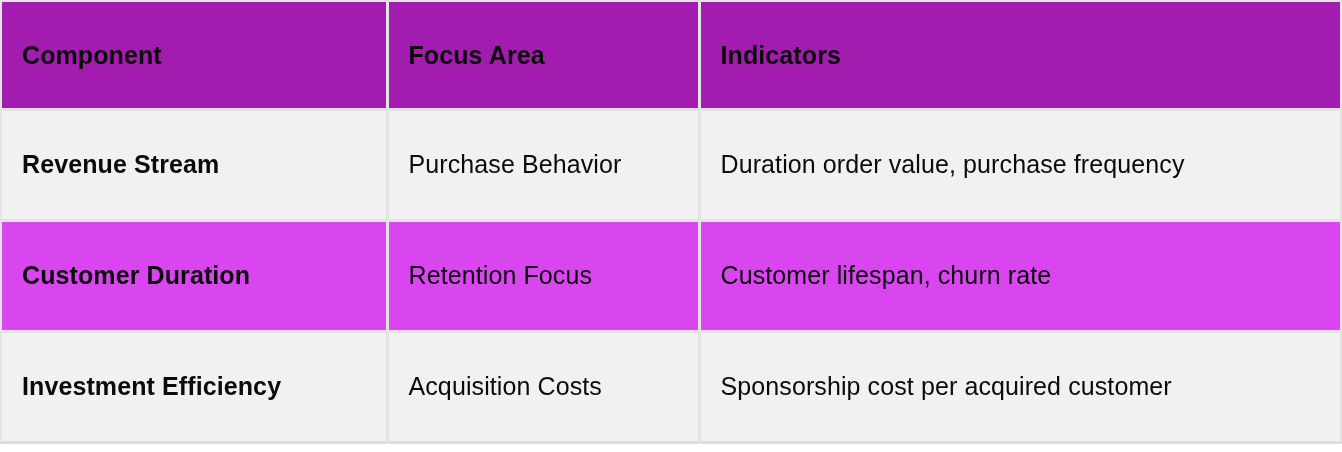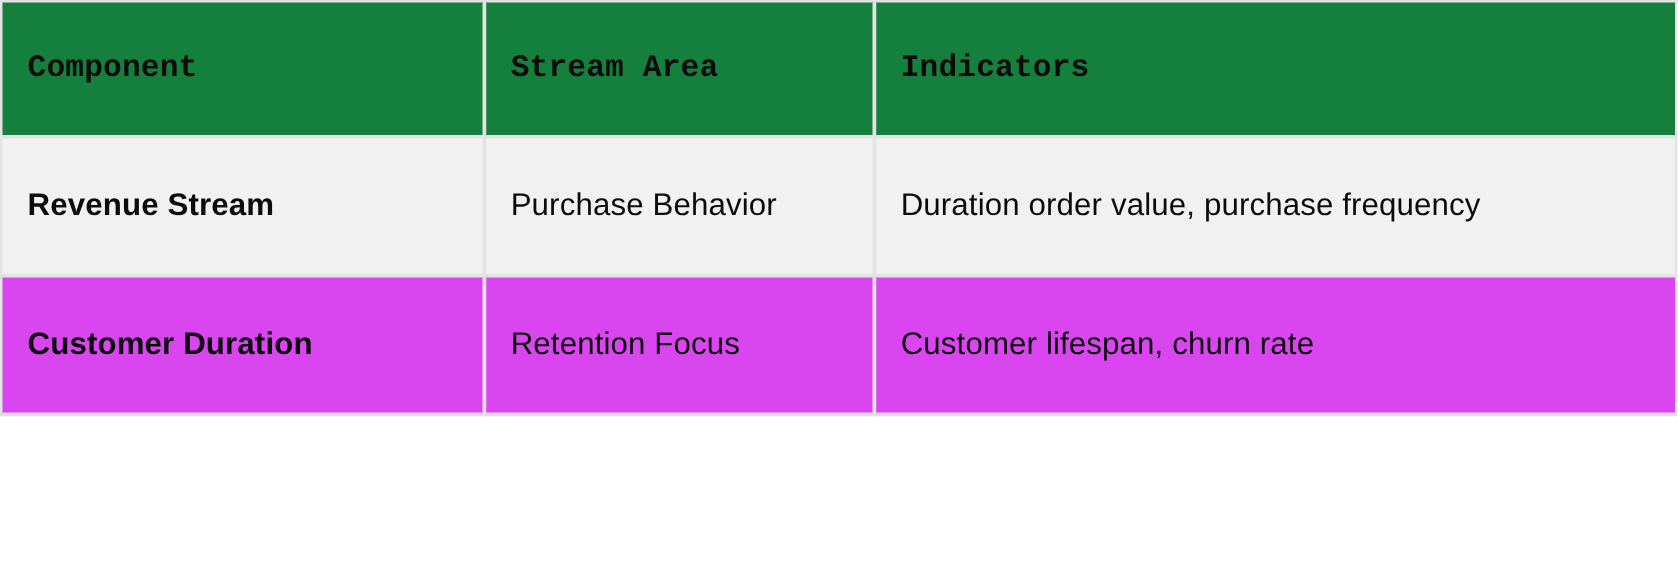--- a/index.html
+++ b/index.html
@@ -45,22 +45,21 @@
   table.data-table th:last-child,
   table.data-table td:last-child {
     border-right: none;
   }
   table.data-table tr:last-child td {
     border-bottom: none;
   }
 
   thead tr {
     height: 108px;
-    background: #15803d;
-    font-family: Liberation Mono, monospace;
+    background: #a21caf;
   }
   thead th {
     font-size: 25px;
     font-weight: bold;
     line-height: 1.2;
     padding-bottom: 14px;
   }
 
   tbody tr { height: 111px; }
   tbody tr.stripe-shaded { background: #f1f1f2; }
@@ -82,30 +81,35 @@
 <div class="table-wrap">
   <table class="data-table">
     <colgroup>
       <col class="col-component">
       <col class="col-focus">
       <col class="col-indicators">
     </colgroup>
     <thead>
       <tr>
         <th>Component</th>
-        <th>Stream Area</th>
+        <th>Focus Area</th>
         <th>Indicators</th>
       </tr>
     </thead>
     <tbody>
       <tr class="stripe-shaded">
         <td class="cell-strong">Revenue Stream</td>
         <td>Purchase Behavior</td>
         <td>Duration order value, purchase frequency</td>
       </tr>
       <tr class="stripe-plain">
         <td class="cell-strong">Customer Duration</td>
         <td>Retention Focus</td>
         <td>Customer lifespan, churn rate</td>
       </tr>
+      <tr class="stripe-shaded">
+        <td class="cell-strong">Investment Efficiency</td>
+        <td>Acquisition Costs</td>
+        <td>Sponsorship cost per acquired customer</td>
+      </tr>
     </tbody>
   </table>
 </div>
 
 </body></html>

